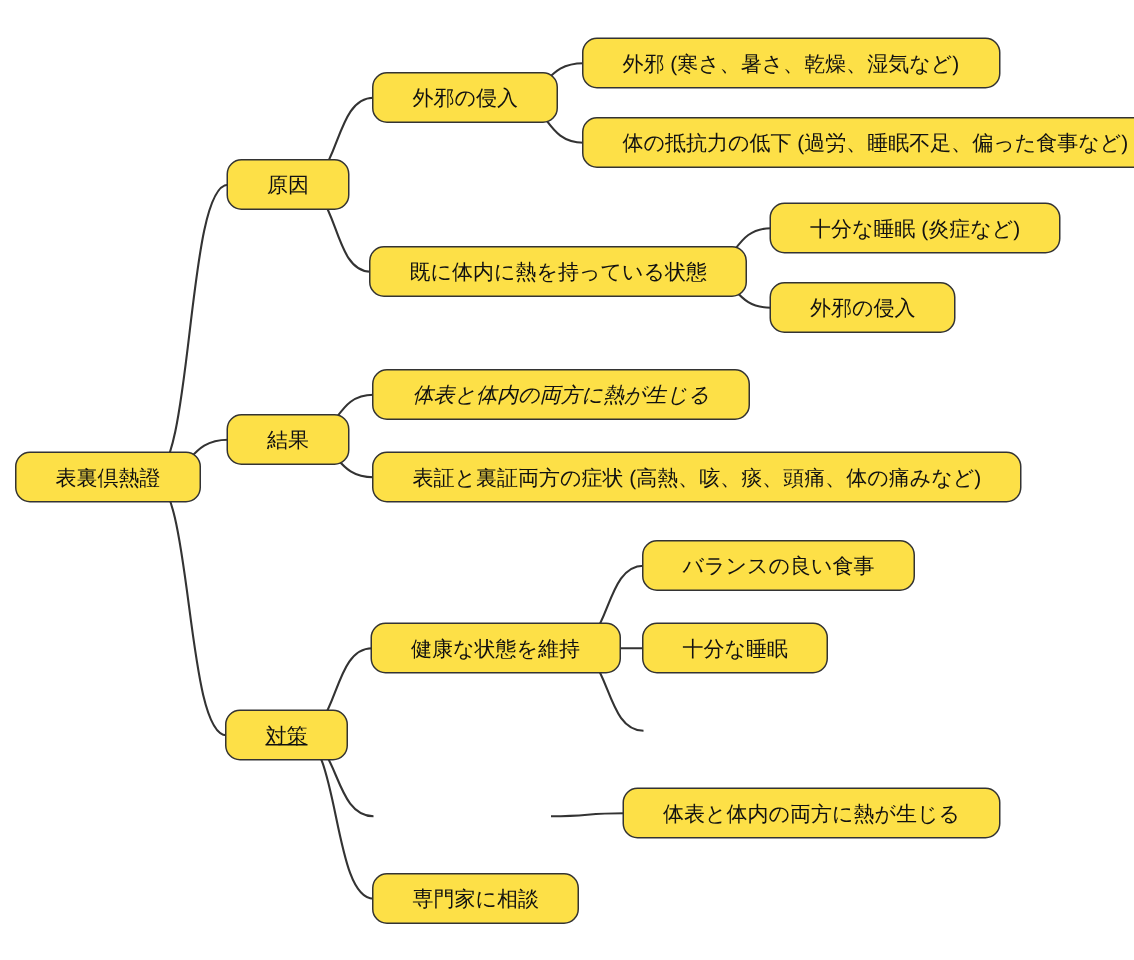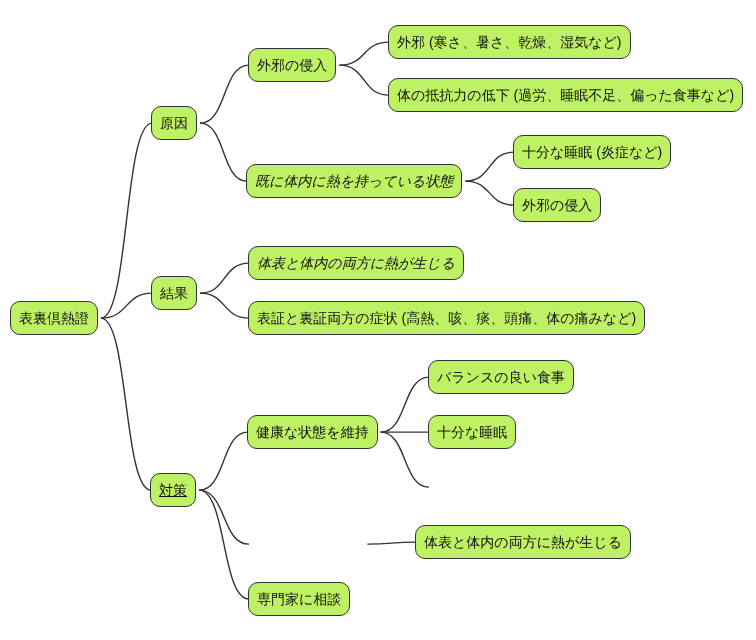--- a/index.html
+++ b/index.html
@@ -18,24 +18,24 @@
   .edges-layer {
     position: absolute;
     left: 0;
     top: 0;
     width: 756px;
     height: 640px;
   }
   .node {
     position: absolute;
     box-sizing: border-box;
-    background: #bef264;
+    background: #fde047;
     border: 1.5px solid #333333;
     border-radius: 10px;
-    padding: 6px 8px;
+    padding: 6px 26px;
     font-size: 14px;
     line-height: 1.45;
     color: #111111;
     white-space: nowrap;
     text-align: center;
   }
 </style>
 </head>
 <body>
 
@@ -61,21 +61,21 @@
       <path d="M 367.328125 544.1484375 C 394.09765625 544.1484375, 389.23046875 542.1484375, 416 542.1484375" fill="none" stroke="#333333" stroke-width="1.4"></path>
     </svg>
 
   <div class="node" style="left:10px;  top:301px;text-align:right;">表裏倶熱證</div>
 
   <div class="node" style="left:151px; top:106px;">原因</div>
   <div class="node" style="left:151px; top:276px;">結果</div>
   <div class="node" style="left:150px; top:473px;text-decoration:underline;">対策</div>
 
   <div class="node" style="left:248px; top:48px;">外邪の侵入</div>
-  <div class="node" style="left:246px; top:164px;font-style:italic;">既に体内に熱を持っている状態</div>
+  <div class="node" style="left:246px; top:164px;">既に体内に熱を持っている状態</div>
 
   <div class="node" style="left:388px; top:25px;">外邪 (寒さ、暑さ、乾燥、湿気など)</div>
   <div class="node" style="left:388px; top:78px;">体の抵抗力の低下 (過労、睡眠不足、偏った食事など)</div>
 
   <div class="node" style="left:513px; top:135px;">十分な睡眠 (炎症など)</div>
   <div class="node" style="left:513px; top:188px;">外邪の侵入</div>
 
   <div class="node" style="left:248px; top:246px;font-style:italic;">体表と体内の両方に熱が生じる</div>
   <div class="node" style="left:248px; top:301px;">表証と裏証両方の症状 (高熱、咳、痰、頭痛、体の痛みなど)</div>
 

